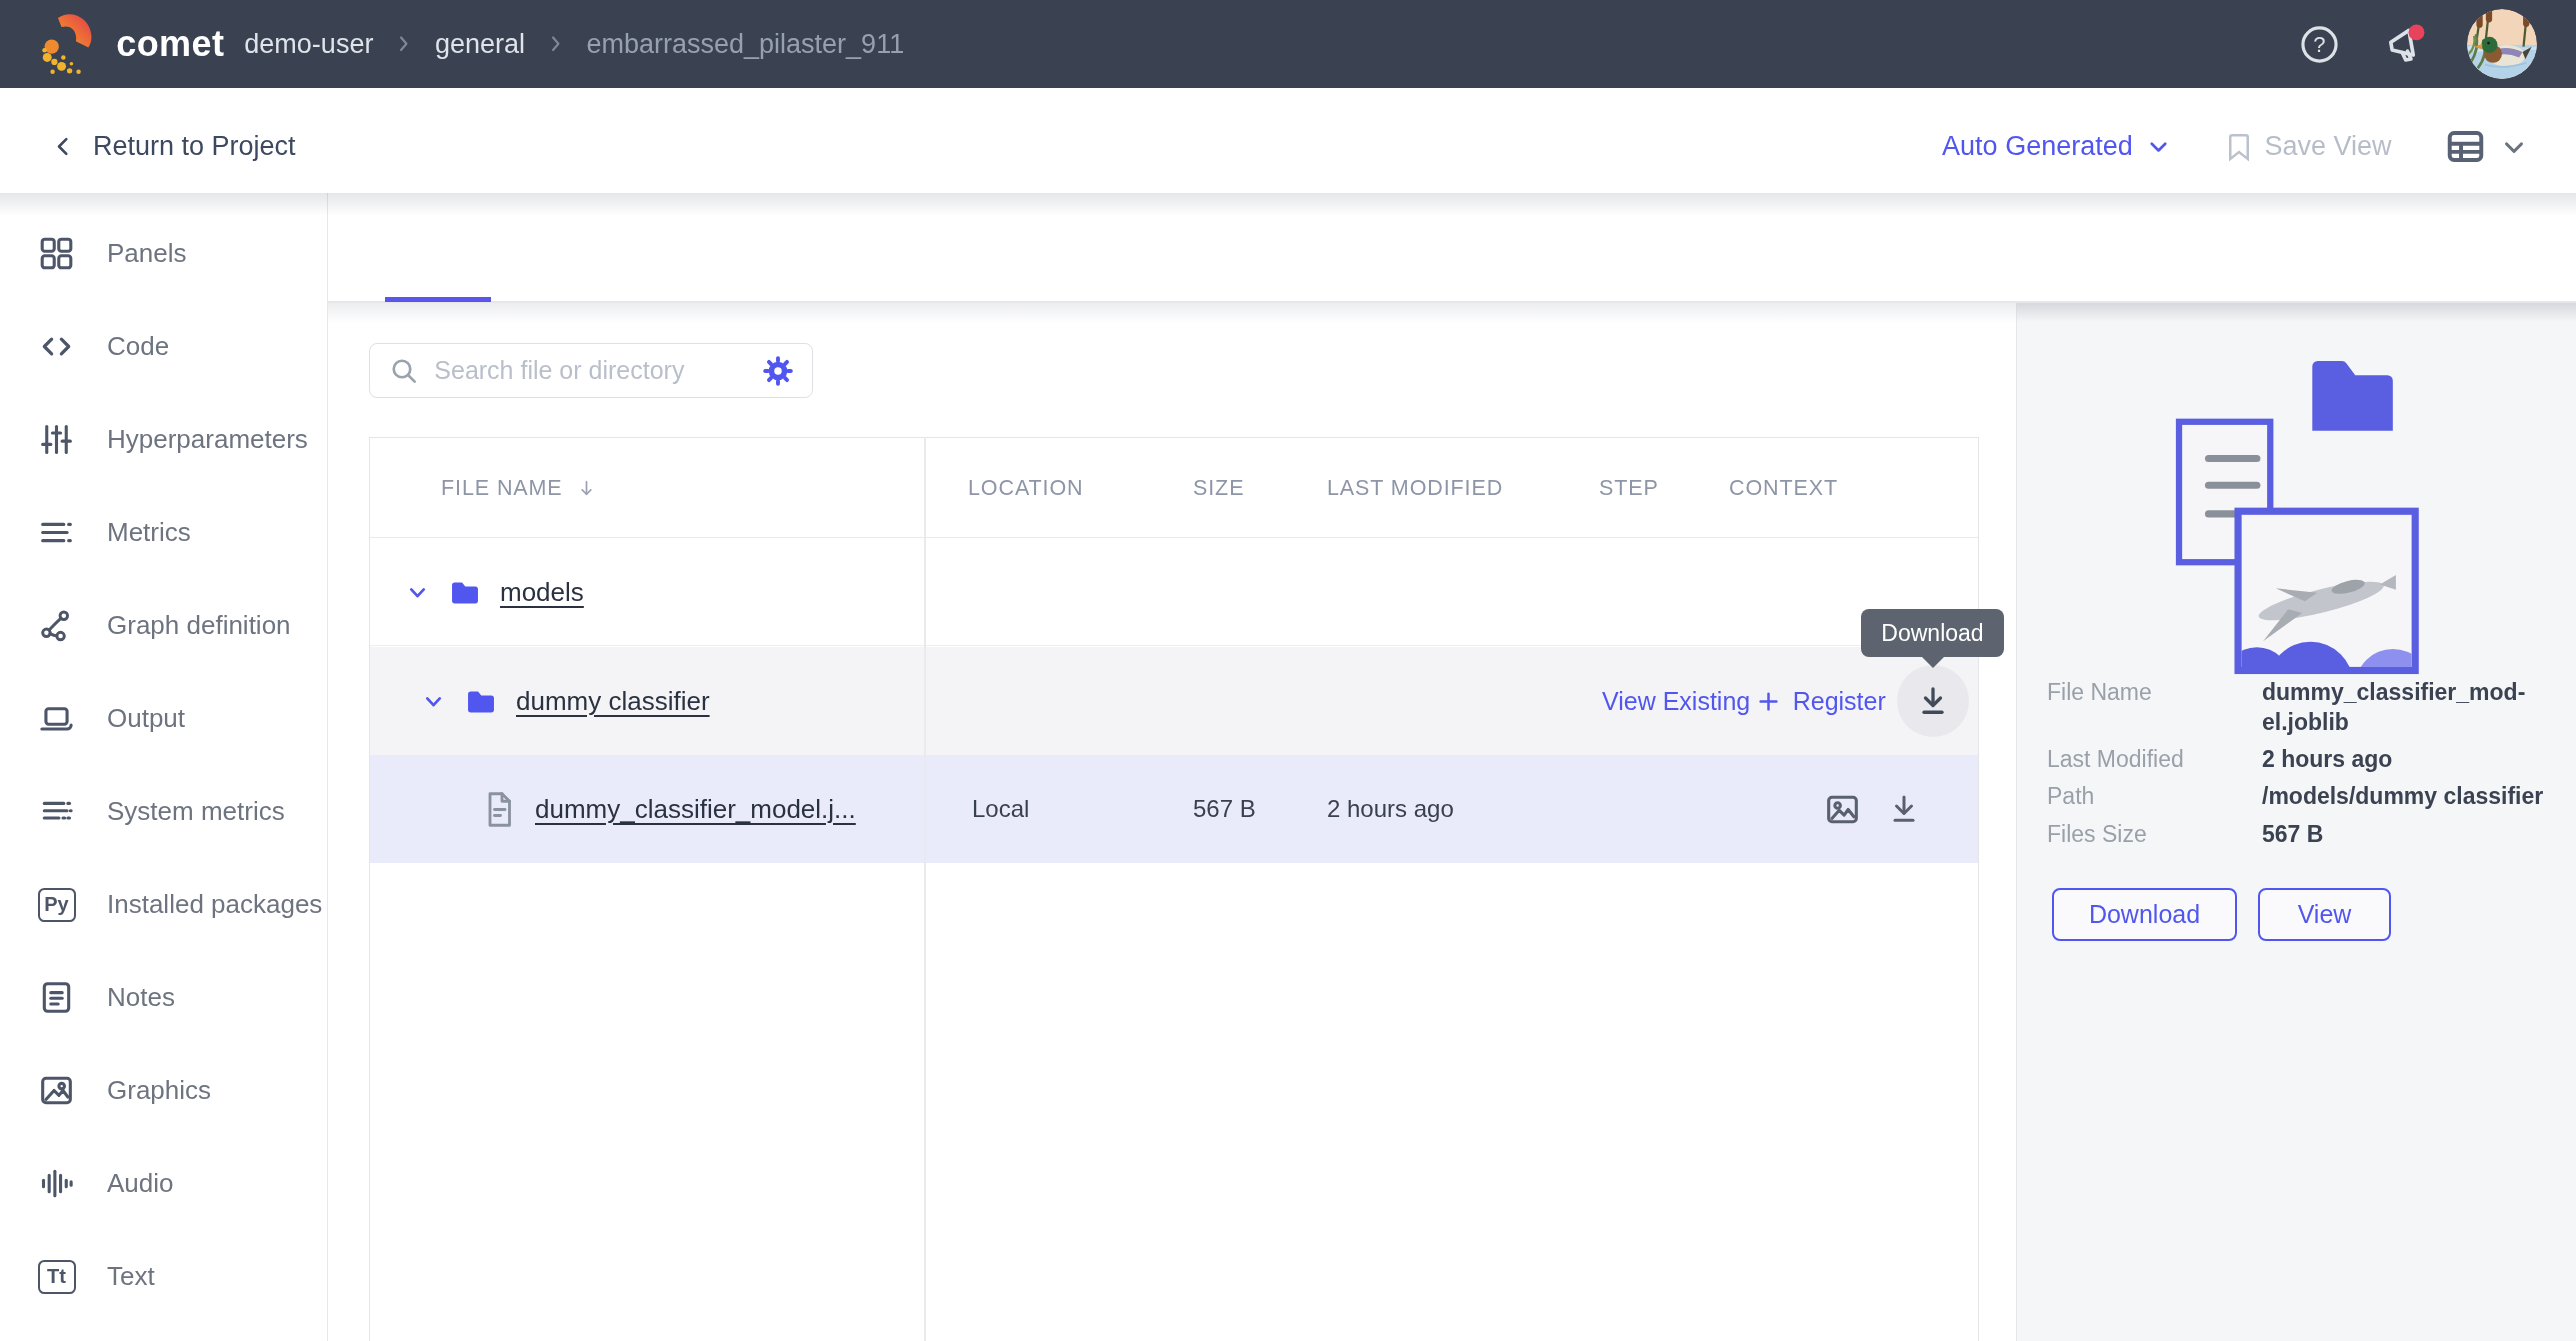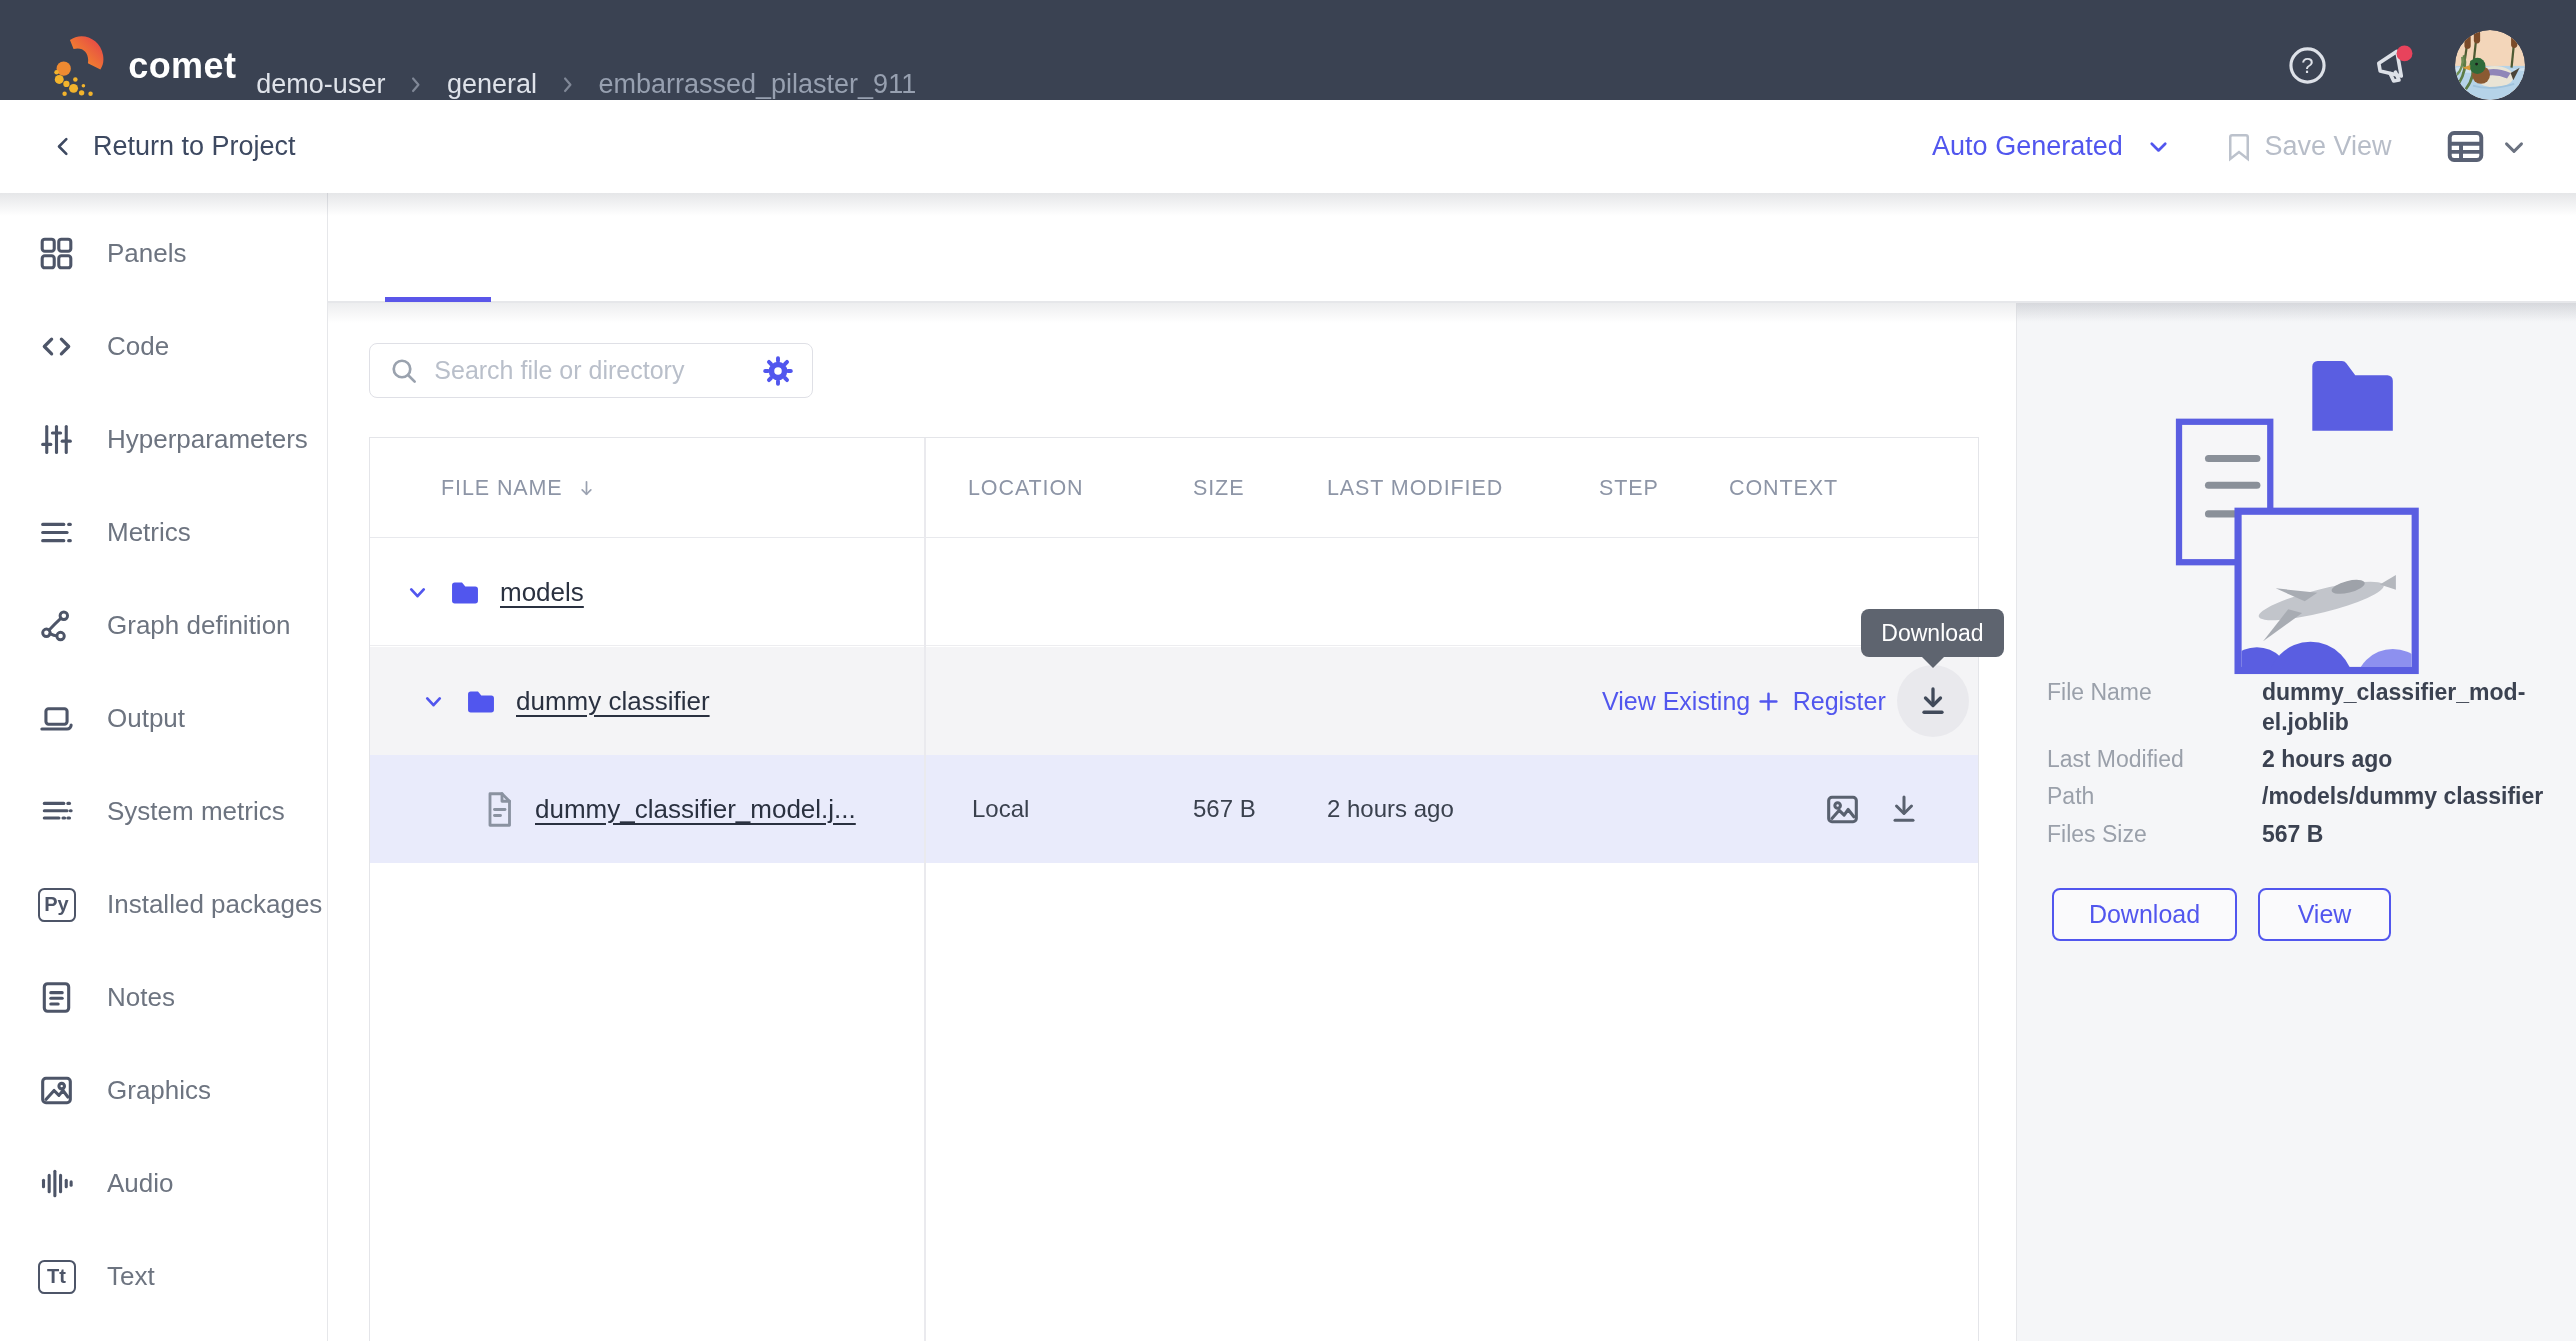--- a/index.html
+++ b/index.html
@@ -1,38 +1,38 @@
 <!DOCTYPE html>
 <html style="font-size:14.3px"><head>
 <meta charset="utf-8">
 <style>
   * { margin:0; padding:0; box-sizing:border-box; }
   html,body { width:2576px; height:1342px; }
   body { font-family:"Liberation Sans", sans-serif; background:#fff; overflow:hidden; }
   .page { position:relative; width:2576px; height:1342px; background:#fff; overflow:hidden; }
 
   
-  .navbar { position:absolute; left:0; top:0; width:2576px; height:100px; background:#3a4252;
-            display:flex; align-items:flex-end; padding:0 51px; z-index:20; }
+  .navbar { position:absolute; left:0; top:0; width:2576px; height:88px; background:#3a4252;
+            display:flex; align-items:center; padding:0 39px; z-index:20; }
   .logo { display:flex; align-items:center; gap:14.3px; cursor:pointer; }
   .logo-text { color:#fff; font-size:36px; font-weight:700; letter-spacing:0.4px; }
   .breadcrumb { display:flex; align-items:center; gap:20px; margin-left:20px; font-size:27px; }
   .crumb { color:#dfe3ea; cursor:pointer; }
   .crumb.current { color:#97a0b0; cursor:default; }
   .crumb-sep { display:flex; align-items:center; }
   .nav-right { margin-left:auto; display:flex; align-items:center; gap:41px; }
   .nav-icon-btn { position:relative; display:flex; align-items:center; justify-content:center; cursor:pointer; }
   .avatar { width:70px; height:70px; border-radius:50%; overflow:hidden; cursor:pointer; flex:0 0 auto; }
 
   
   .toolbar { position:absolute; left:0; top:100px; width:2576px; height:93px; background:#fff; z-index:15; }
   .return-btn { position:absolute; left:50px; top:0; height:93px; display:flex; align-items:center; gap:16px;
                 color:#3d4961; font-size:27px; cursor:pointer; }
   .toolbar-right { position:absolute; right:47px; top:0; height:93px; display:flex; align-items:center; gap:52px; }
-  .view-dropdown { display:flex; align-items:center; gap:22px; color:#5156ee; font-size:27px; cursor:pointer; }
+  .view-dropdown { display:flex; align-items:center; gap:12px; color:#5156ee; font-size:27px; cursor:pointer; }
   .save-view { display:flex; align-items:center; gap:10.7px; color:#b7bdc8; font-size:27px; cursor:default; }
   .layout-picker { display:flex; align-items:center; gap:12.5px; cursor:pointer; }
 
   .toolbar-shadow { position:absolute; left:0; top:193px; width:2576px; height:23px; z-index:9;
                     background:linear-gradient(rgba(55,62,78,.13), rgba(55,62,78,0)); pointer-events:none; }
 
   
   .sidebar { position:absolute; left:0; top:193px; width:328px; height:1148px; background:#fff;
              border-right:1.8px solid #e6e7ea; padding-top:14.3px; z-index:5; }
   .side-item { height:93px; display:flex; align-items:center; padding-left:36px; gap:30px; cursor:pointer; }

